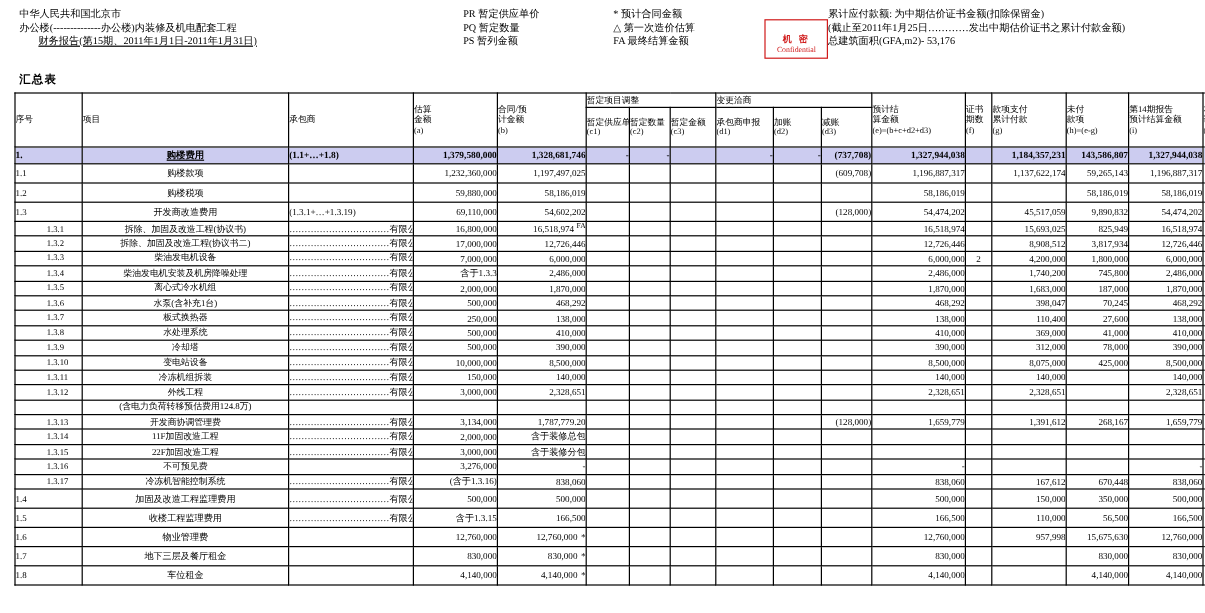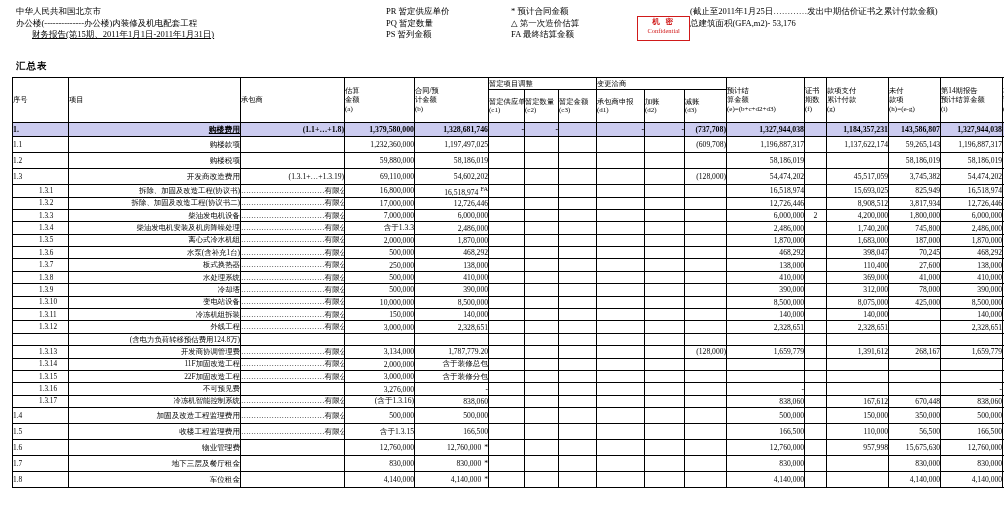--- a/index.html
+++ b/index.html
@@ -17,21 +17,21 @@
   .tb-left{width:352px;padding-left:8px;}
   .tb-left div{white-space:nowrap;}
   .tb-left .ul{text-decoration:underline;margin-left:16px;}
   .tb-mid{width:322px;display:flex;}
   .tb-mid .legendcol{white-space:nowrap;}
   .tb-mid .lc1{width:118px;padding-left:18px;}
   .tb-mid .lc2{width:140px;padding-left:22px;}
   .legendcol div{line-height:11.5px;}
   .conf{width:58px;margin-left:4px;margin-top:10px;
         border:1px solid #d01a1a;color:#d01a1a;text-align:center;
-        font-size:7px;line-height:8.5px;padding:1px 0 2px 0;background:#fff;}
+        font-size:7px;line-height:8.5px;padding:12px 0 2px 0;background:#fff;}
   .conf .cn{font-size:7.5px;font-weight:bold;letter-spacing:2px;}
   .conf .en{font-size:6.5px;}
   .tb-right{flex:1;font-size:8.5px;line-height:11.5px;}
   .tb-right div{white-space:nowrap;}
 
   .sheet-title{font-size:9.5px;font-weight:bold;margin:4px 0 4px 8px;letter-spacing:1px;}
 
   
   table.grid{border-collapse:collapse;table-layout:fixed;width:986px;margin-left:4px;font-size:7.6px;}
   table.grid td,table.grid th{
@@ -48,23 +48,23 @@
   .br-thick{border-right:1.6px solid #000 !important;}
   .bt-thick{border-top:1.6px solid #000 !important;}
   .bb-thick{border-bottom:1.6px solid #000 !important;}
 
   tbody td{height:13px;}
   tbody tr.tall td{height:15px;}
   tbody tr.compact td{height:11.4px;}
 
   .c-no{text-align:left;padding-left:10px;font-size:7.4px;}
   .c-no.lvl2{padding-left:26px;font-size:7.2px;}
-  .c-item{text-align:right;padding-left:5px;font-size:7.6px;}
+  .c-item{text-align:center;padding-left:5px;font-size:7.6px;}
   .c-item.lvl2{font-size:7.4px;}
-  .c-ctr{text-align:right;padding-right:4px;}
+  .c-ctr{padding-right:4px;}
   .c-num{text-align:right;padding-right:4px;font-variant-numeric:tabular-nums;}
   .c-mid{text-align:center;}
 
   tr.summary td{background:#ccccf0;font-weight:bold;font-size:7.8px;}
   tr.summary .c-item span{text-decoration:underline;}
   tr.summary td{border-top:1.4px solid #000;border-bottom:1.4px solid #000;}
 
   .note{font-size:6.3px;vertical-align:super;padding-left:2px;}
   .star{padding-left:3px;}
 </style>
@@ -92,20 +92,21 @@
         <div>△ 第一次造价估算</div>
         <div>FA 最终结算金额</div>
       </div>
       <div class="conf">
         <div class="cn">机 密</div>
         <div class="en">Confidential</div>
       </div>
     </div>
 
     <div class="tb-right">
+      <div>累计应付款额: 为中期估价证书金额(扣除保留金)</div>
       <div>(截止至2011年1月25日…………发出中期估价证书之累计付款金额)</div>
       <div>总建筑面积(GFA,m2)- 53,176</div>
     </div>
   </div>
 
   <div class="sheet-title">汇总表</div>
 
   <table class="grid">
     <colgroup>
       <col style="width:56px">
@@ -267,21 +268,21 @@
           <td class="c-num br-thick">54,602,202</td>
           <td class="c-num"></td>
           <td class="c-num"></td>
           <td class="c-num br-thick"></td>
           <td class="c-num"></td>
           <td class="c-num"></td>
           <td class="c-num br-thick">(128,000)</td>
           <td class="c-num br-thick">54,474,202</td>
           <td class="c-mid br-thick"></td>
           <td class="c-num">45,517,059</td>
-          <td class="c-num">3,745,382</td>
+          <td class="c-num">9,890,832</td>
           <td class="c-num">54,474,202</td>
           <td class="c-num br-thick"></td>
         </tr>
         <tr class="compact">
           <td class="c-no bl-thick lvl2">1.3.1</td>
           <td class="c-item lvl2"><span>拆除、加固及改造工程(协议书)</span></td>
           <td class="c-ctr br-thick">……………………………有限公司</td>
           <td class="c-num">16,800,000</td>
           <td class="c-num br-thick">16,518,974<span class="note">FA</span></td>
           <td class="c-num"></td>

